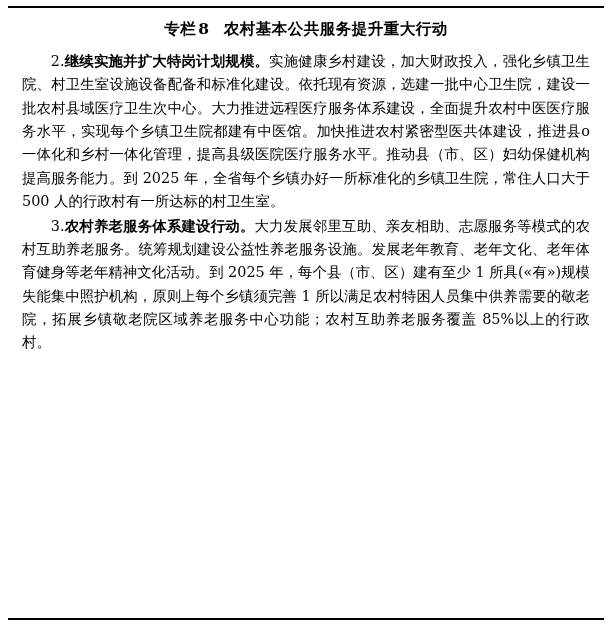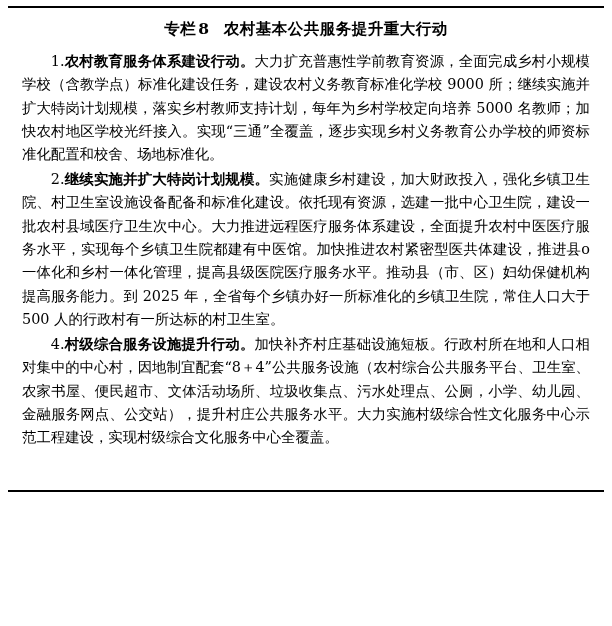--- a/index.html
+++ b/index.html
@@ -19,21 +19,21 @@
     width: 612px;
     height: 626px;
     box-sizing: border-box;
     padding: 0;
   }
   .box {
     position: absolute;
     left: 8px;
     top: 6px;
     width: 596px;
-    height: 486px;
+    height: 614px;
     box-sizing: border-box;
     border-top: 2px solid #000;
     border-bottom: 2px solid #000;
     padding: 4px 14px 4px 14px;
   }
   .box-title {
     text-align: center;
     font-size: 15.5px;
     font-weight: bold;
     letter-spacing: 0.5px;
@@ -63,28 +63,25 @@
 
 <div class="page">
   <div class="box">
 
     <div class="box-title">
       <span>专栏</span><span class="num">8</span><span>农村基本公共服务提升重大行动</span>
     </div>
 
     <div class="body">
 
-      <p class="para">
-        <span>1.</span><span class="lead">农村教育服务体系建设行动。</span><span>大力扩充普惠性学前教育资源，全面完成乡村小规模学校（含教学点）标准化建设任务，建设农村义务教育标准化学校 9000 所；继续实施并扩大特岗计划规模，落实乡村教师支持计划，每年为乡村学校定向培养 5000 名教师；加快农村地区学校光纤接入。实现“三通”全覆盖，逐步实现乡村义务教育公办学校的师资标准化配置和校舍、场地标准化。</span>
-      </p>
 
       <p class="para">
         <span>2.</span><span class="lead">继续实施并扩大特岗计划规模。</span><span>实施健康乡村建设，加大财政投入，强化乡镇卫生院、村卫生室设施设备配备和标准化建设。依托现有资源，选建一批中心卫生院，建设一批农村县域医疗卫生次中心。大力推进远程医疗服务体系建设，全面提升农村中医医疗服务水平，实现每个乡镇卫生院都建有中医馆。加快推进农村紧密型医共体建设，推进县о一体化和乡村一体化管理，提高县级医院医疗服务水平。推动县（市、区）妇幼保健机构提高服务能力。到 2025 年，全省每个乡镇办好一所标准化的乡镇卫生院，常住人口大于 500 人的行政村有一所达标的村卫生室。</span>
       </p>
 
+      <p class="para">
+        <span>3.</span><span class="lead">农村养老服务体系建设行动。</span><span>大力发展邻里互助、亲友相助、志愿服务等模式的农村互助养老服务。统筹规划建设公益性养老服务设施。发展老年教育、老年文化、老年体育健身等老年精神文化活动。到 2025 年，每个县（市、区）建有至少 1 所具(«有»)规模失能集中照护机构，原则上每个乡镇须完善 1 所以满足农村特困人员集中供养需要的敬老院，拓展乡镇敬老院区域养老服务中心功能；农村互助养老服务覆盖 85%以上的行政村。</span>
+      </p>
 
-      <p class="para">
-        <span>4.</span><span class="lead">村级综合服务设施提升行动。</span><span>加快补齐村庄基础设施短板。行政村所在地和人口相对集中的中心村，因地制宜配套“8＋4”公共服务设施（农村综合公共服务平台、卫生室、农家书屋、便民超市、文体活动场所、垃圾收集点、污水处理点、公厕，小学、幼儿园、金融服务网点、公交站），提升村庄公共服务水平。大力实施村级综合性文化服务中心示范工程建设，实现村级综合文化服务中心全覆盖。</span>
-      </p>
 
     </div>
   </div>
 </div>
 
 </body></html>

